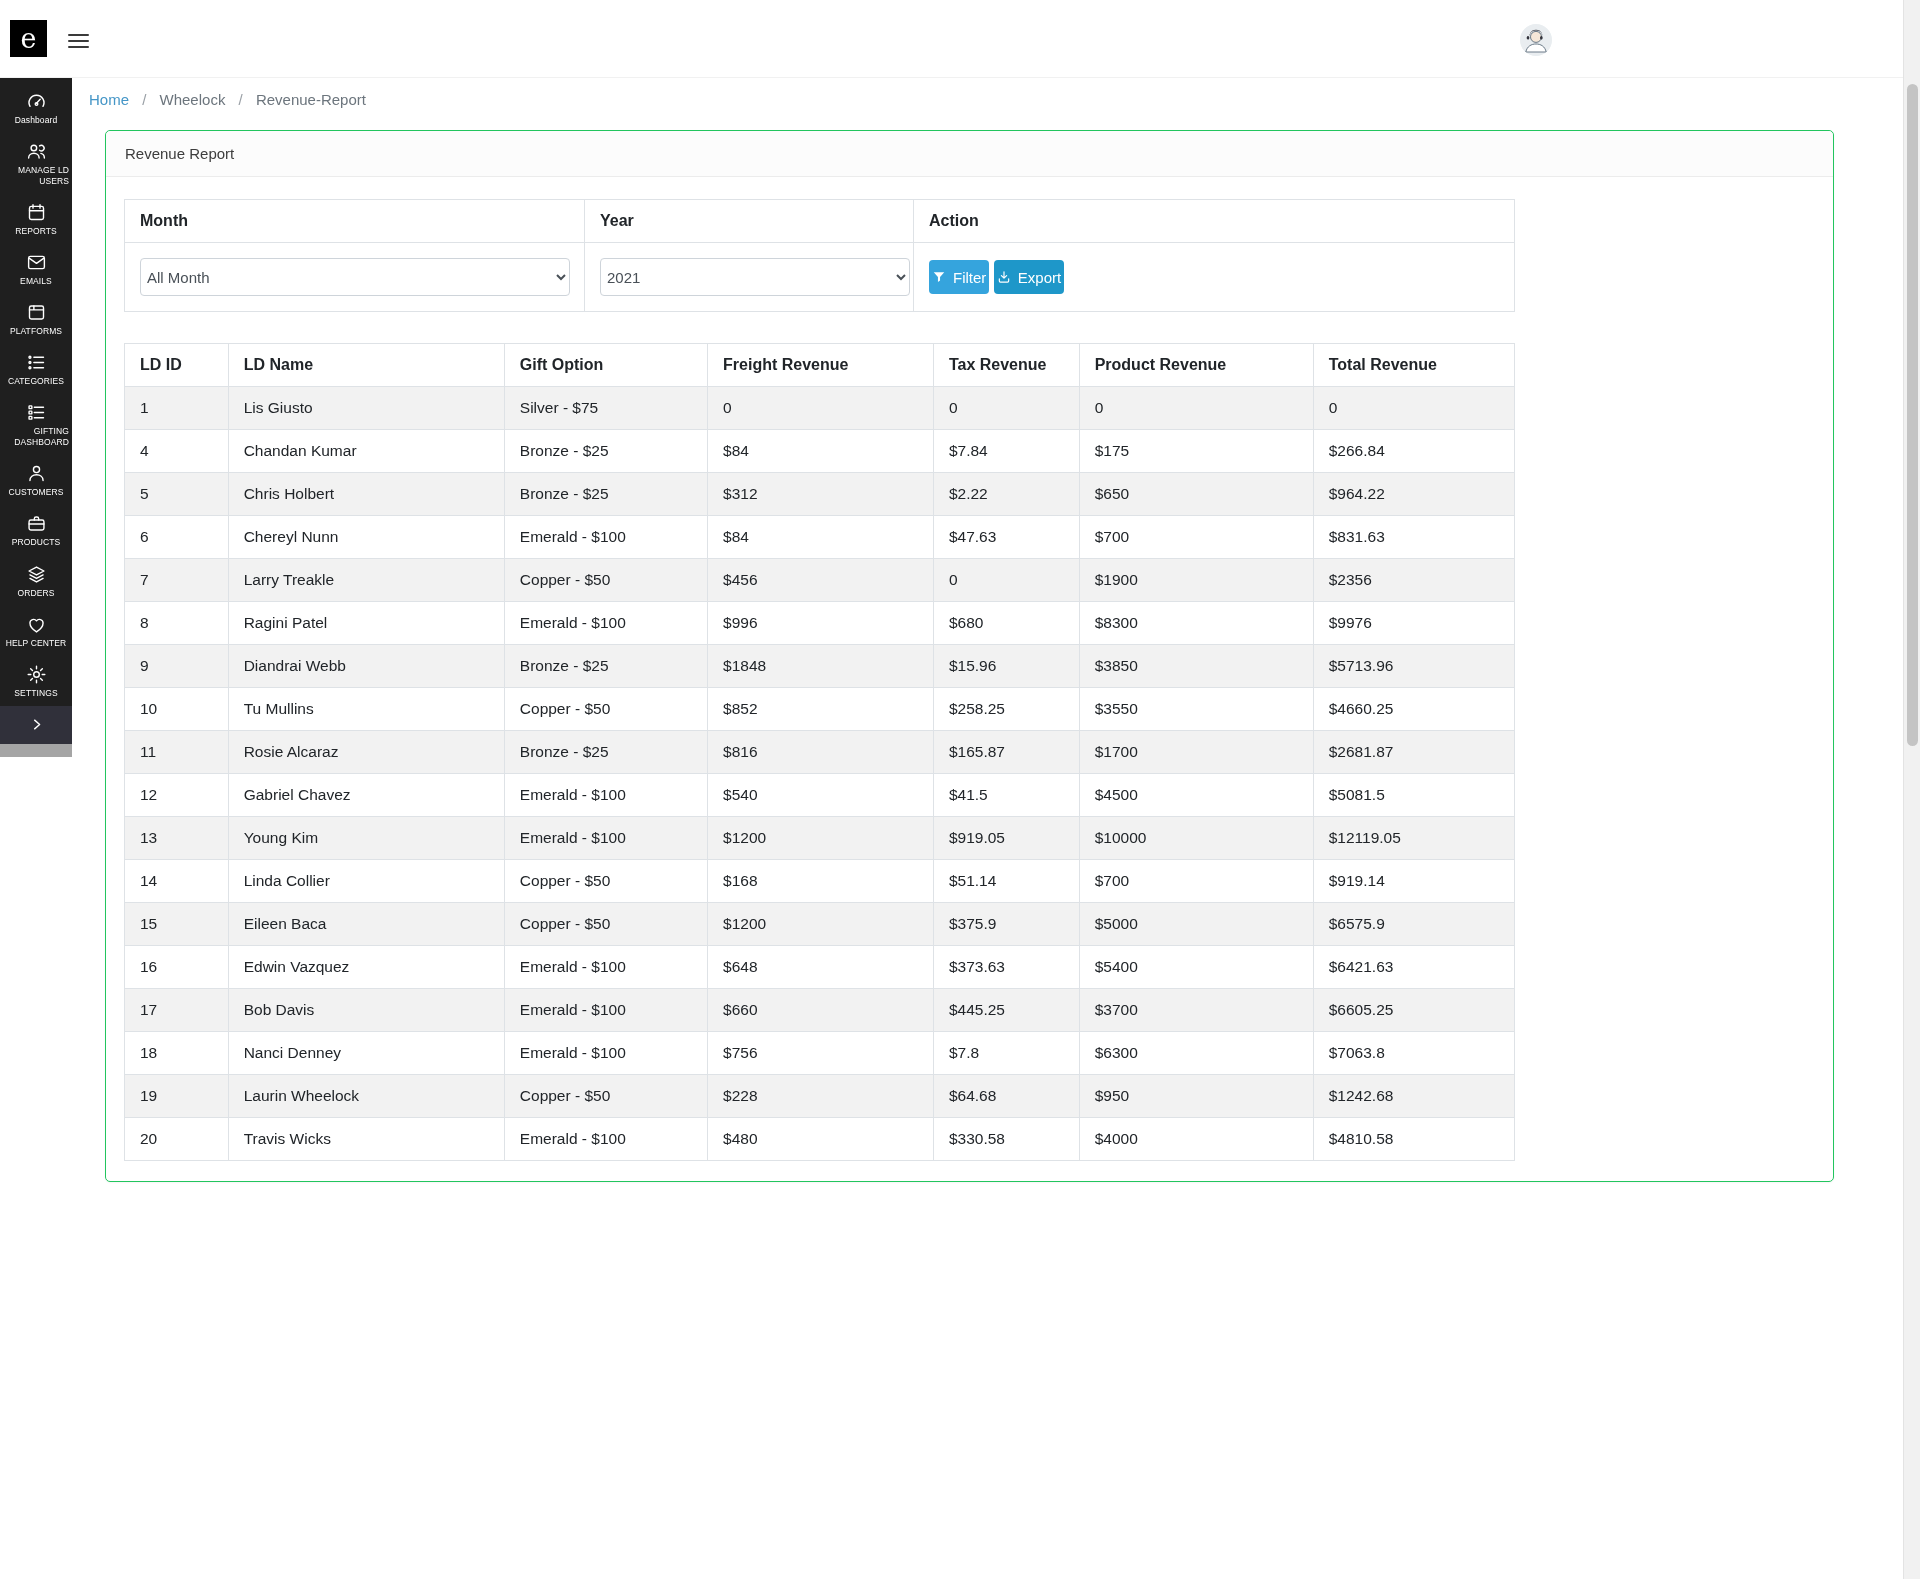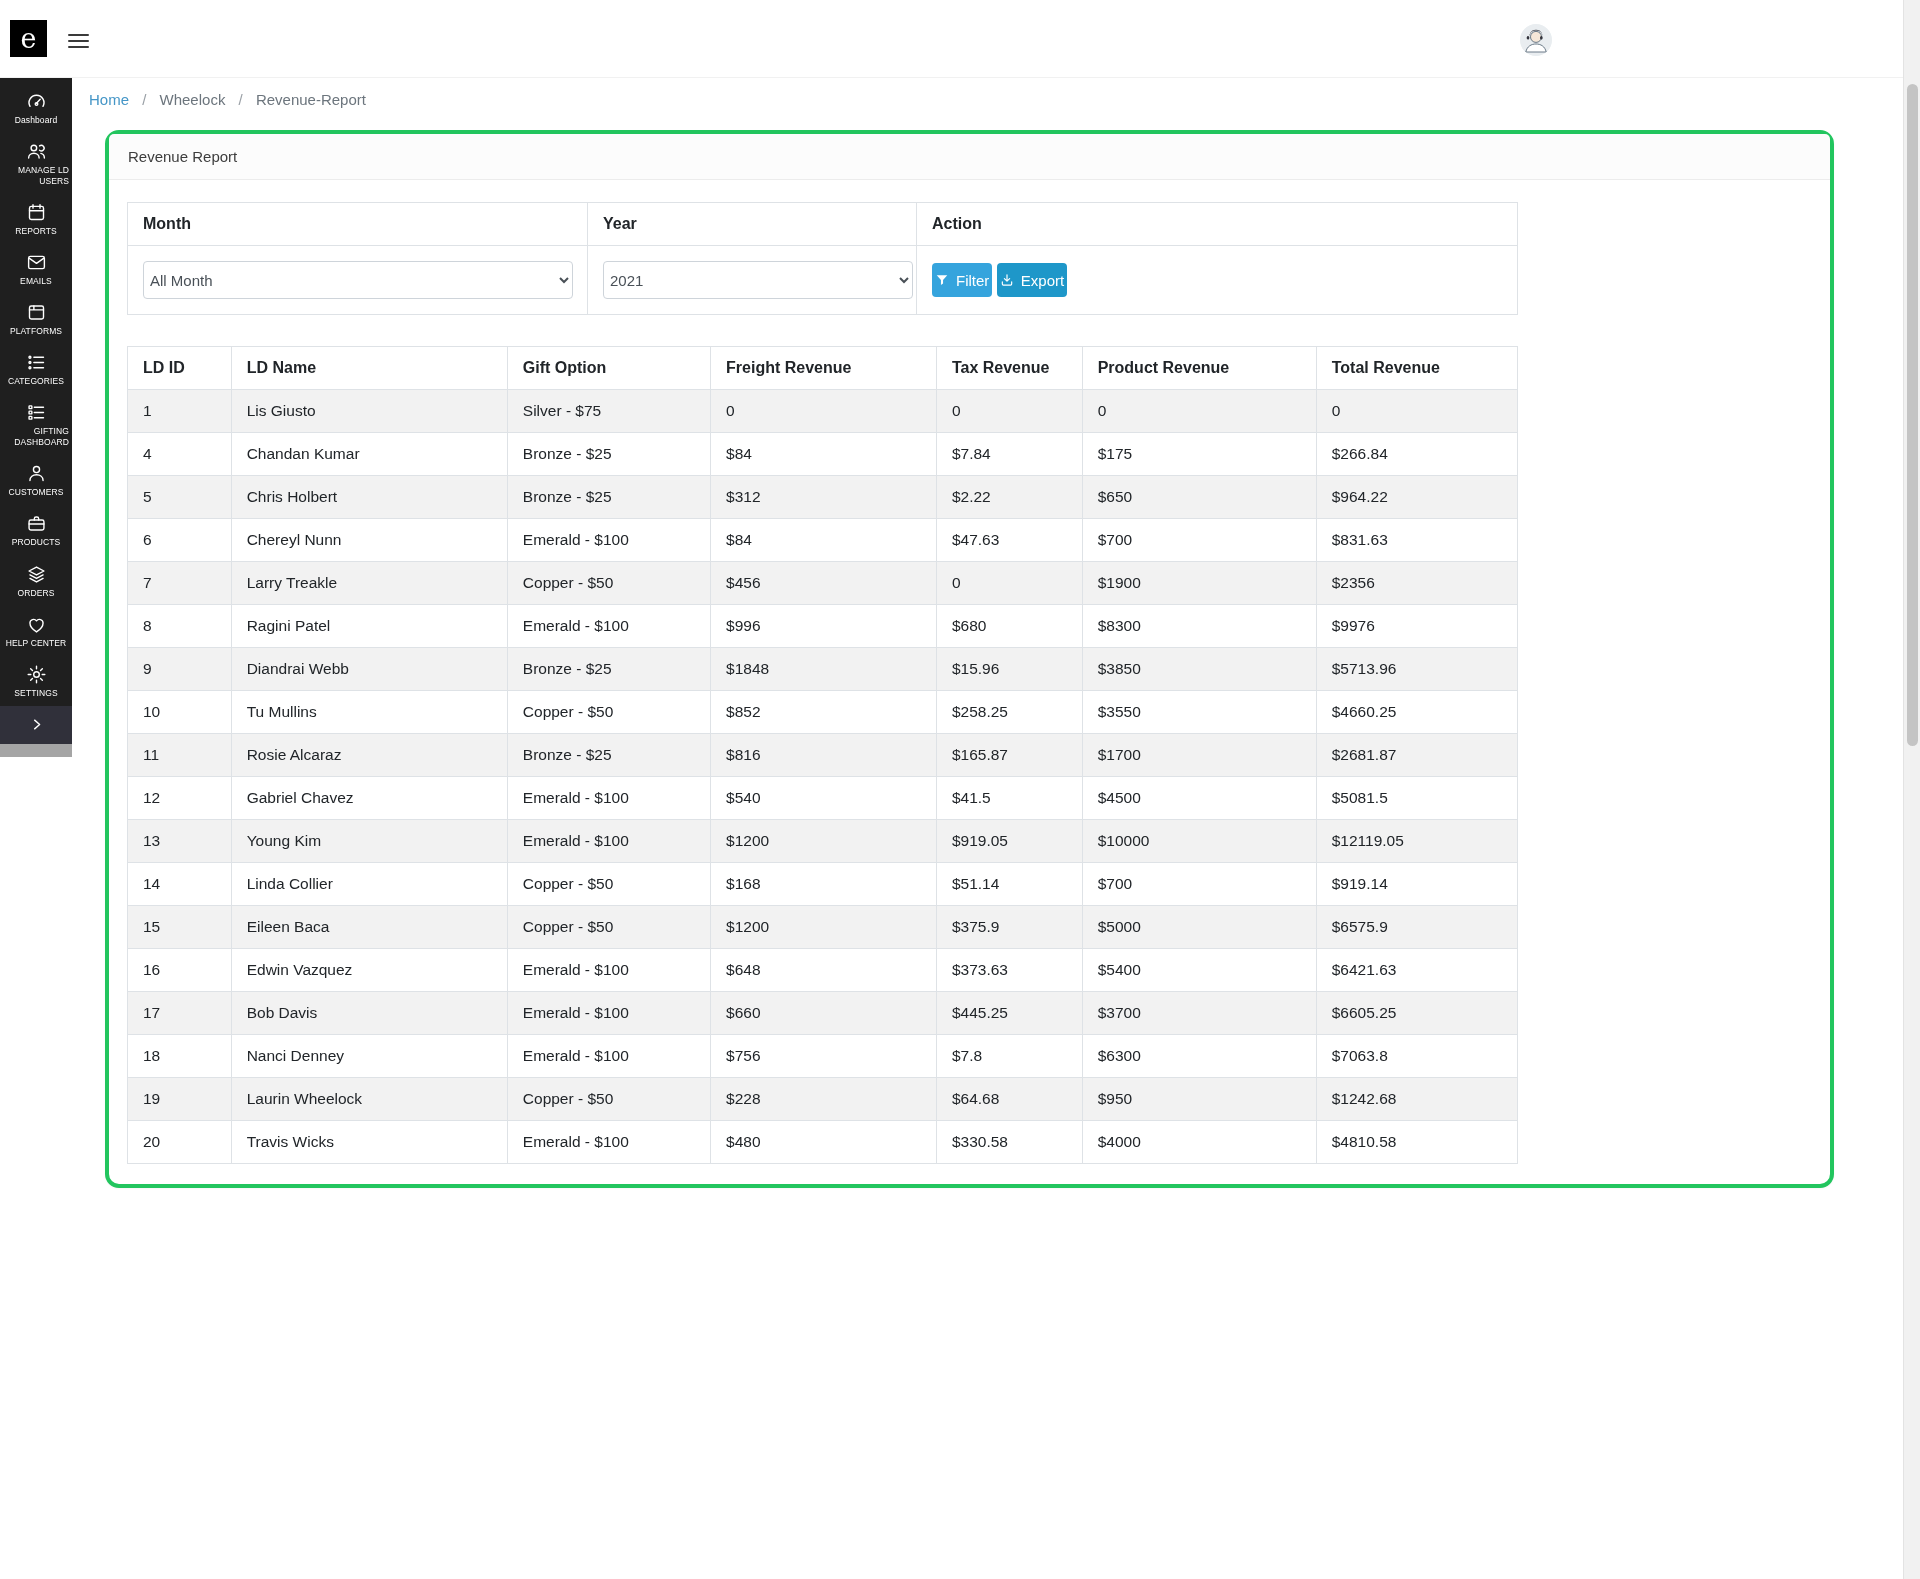--- a/index.html
+++ b/index.html
@@ -56,21 +56,21 @@
   .sb-scrollbar { height:13px; background:#a5a5a5; cursor:pointer; }
 
   
   .content { position:absolute; left:72px; top:78px; width:1848px; }
   .breadcrumb { padding:13px 0 0 17px; font-size:15px; color:#6c757d; height:42px; }
   .breadcrumb a { color:var(--link_blue,#4596c7); text-decoration:none; cursor:pointer; }
   .crumb-sep { color:#9aa0a6; margin:0 9px; }
 
   .card {
     margin-left:33px; margin-top:10px; width:1729px;
-    background:#fff; border:4px solid #22c55e; border-radius:14px;
+    background:#fff; border:1px solid #22c55e; border-radius:5px;
     box-shadow:0 1px 2px rgba(0,0,0,0.04);
   }
   .card-header {
     padding:14px 19px; background:#fcfcfc; border-bottom:1px solid #ececec;
     font-size:15px; color:#3d3d3d; border-radius:5px 5px 0 0;
   }
   .card-body { padding:22px 18px 20px; }
 
   
   table { border-collapse:collapse; }

